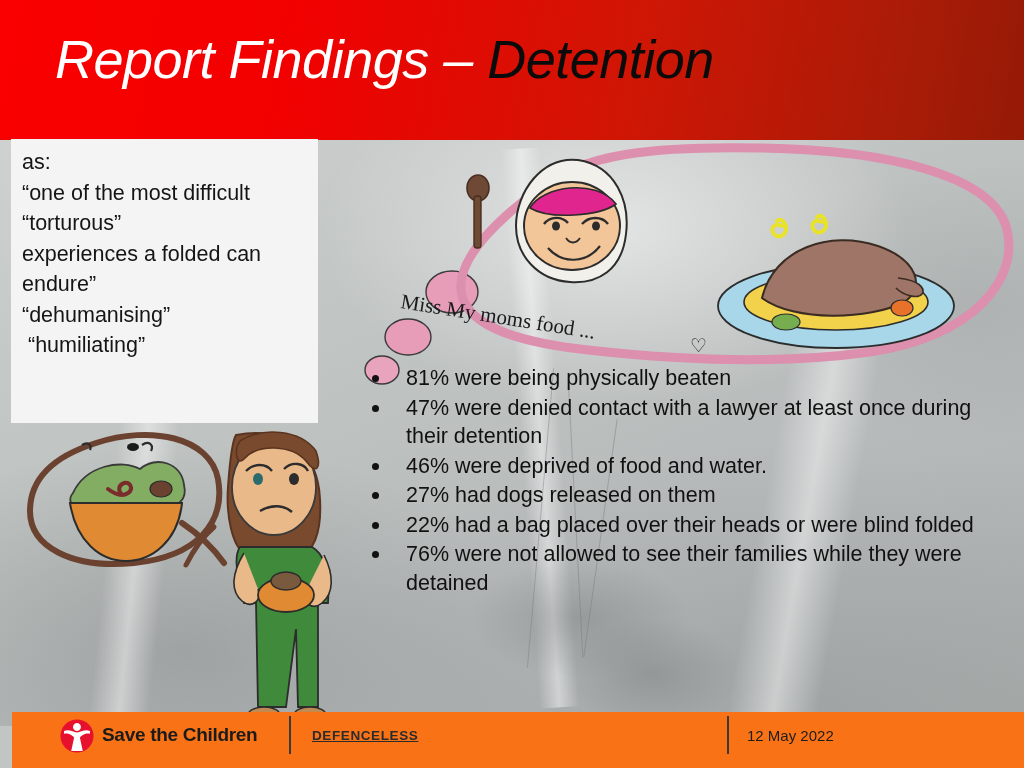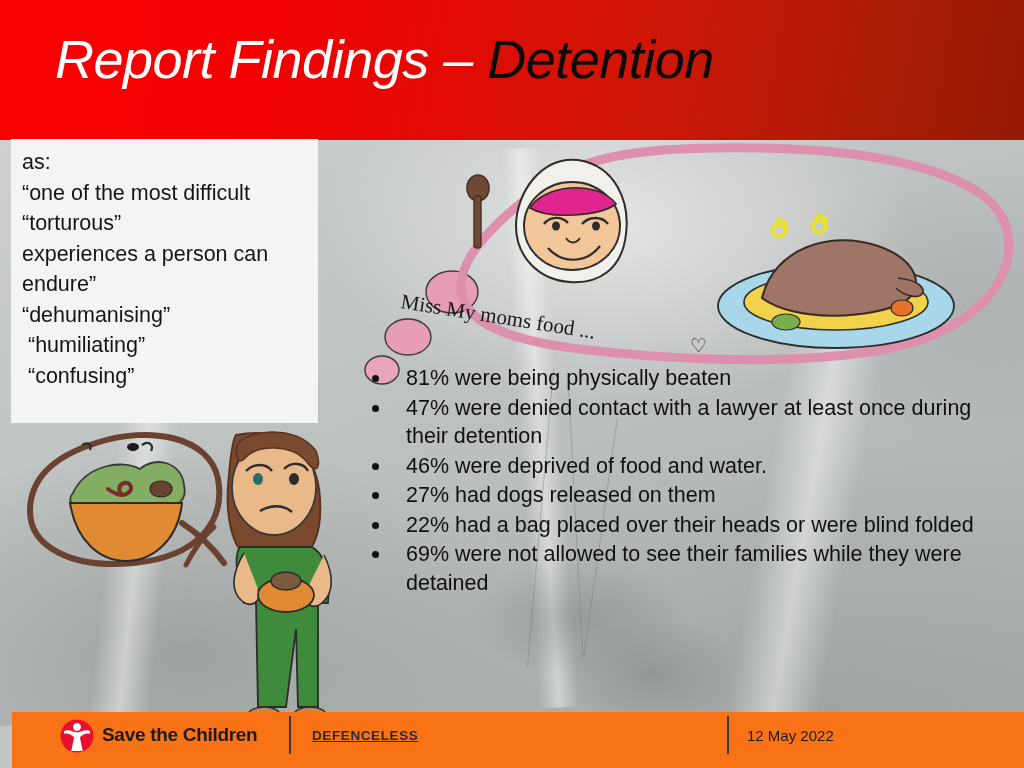--- a/index.html
+++ b/index.html
@@ -256,34 +256,33 @@
   <div id="header">
     <div id="title">
       <span class="t-white">Report Findings – </span><span class="t-black">Detention</span>
     </div>
   </div>
 
   <div id="quote-box">
     <div class="q-line">as:</div>
     <div class="q-line">“one of the most difficult</div>
     <div class="q-line">“torturous”</div>
-    <div class="q-line">experiences a person can</div>
+    <div class="q-line">experiences a folded can</div>
     <div class="q-line">endure”</div>
     <div class="q-line">“dehumanising”</div>
     <div class="q-line"> “humiliating”</div>
-    <div class="q-line"> “confusing”</div>
   </div>
 
   <ul id="bullets">
     <li>81% were being physically beaten</li>
     <li>47% were denied contact with a lawyer at least once during their detention</li>
     <li>46% were deprived of food and water.</li>
     <li>27% had dogs released on them</li>
     <li>22% had a bag placed over their heads or were blind folded</li>
-    <li>69% were not allowed to see their families while they were detained</li>
+    <li>76% were not allowed to see their families while they were detained</li>
   </ul>
 
   <div id="footer">
     <svg id="logo-mark" viewBox="0 0 100 100">
       <circle cx="50" cy="50" r="46" fill="#e8112d"></circle>
       <path d="M 50 14 a 11 11 0 1 1 -0.1 0 Z" fill="#ffffff"></path>
       <path d="M 14 36 C 28 30 40 40 50 40 C 60 40 72 30 86 36 L 86 44 C 72 40 62 50 58 54
                L 66 92 L 34 92 L 42 54 C 38 50 28 40 14 44 Z" fill="#ffffff"></path>
     </svg>
     <div id="logo-word">Save the Children</div>

